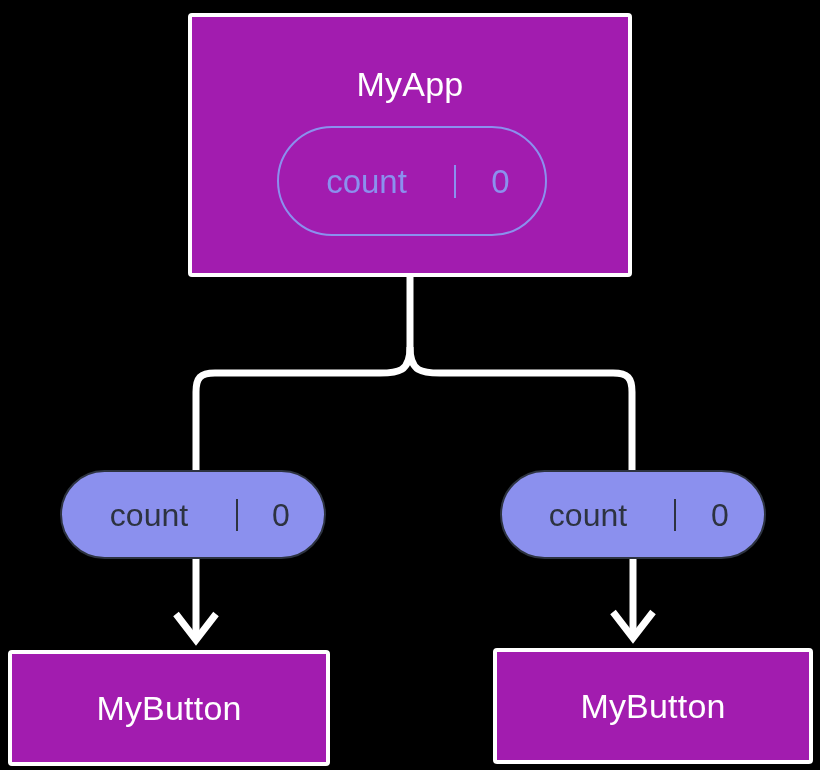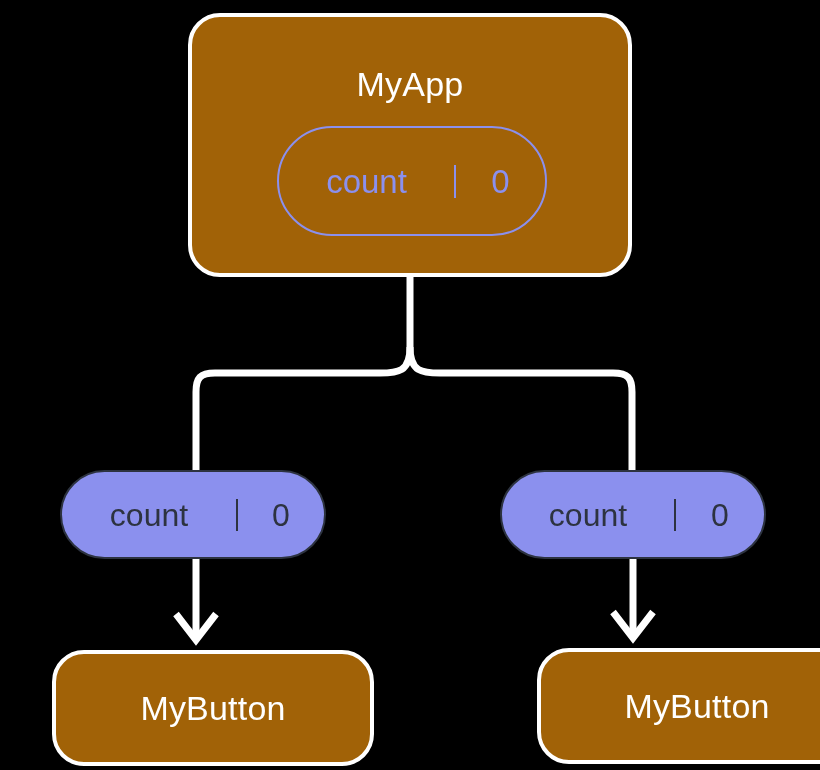--- a/index.html
+++ b/index.html
@@ -24,23 +24,23 @@
     top: 0;
     width: 820px;
     height: 770px;
     pointer-events: none;
   }
 
   
   .comp-box {
     position: absolute;
     box-sizing: border-box;
-    background: #a16207;
+    background: #a21caf;
     border: 4px solid #ffffff;
-    border-radius: 32px;
+    border-radius: 4px;
     display: flex;
     flex-direction: column;
     align-items: center;
   }
   .comp-title {
     color: #ffffff;
     font-size: 34px;
     font-weight: 400;
     letter-spacing: 0.2px;
     line-height: 1;
@@ -54,21 +54,20 @@
     width: 444px;
     height: 264px;
     justify-content: flex-start;
     padding-top: 50px;
   }
 
   
   .leaf-box {
     justify-content: center;
     height: 116px;
-    margin-left: 44px;
   }
   #leaf-box-left  { left: 8px;   top: 650px; width: 322px; }
   #leaf-box-right { left: 493px; top: 648px; width: 320px; }
 
   
   .pill {
     position: absolute;
     box-sizing: border-box;
     display: flex;
     align-items: center;

